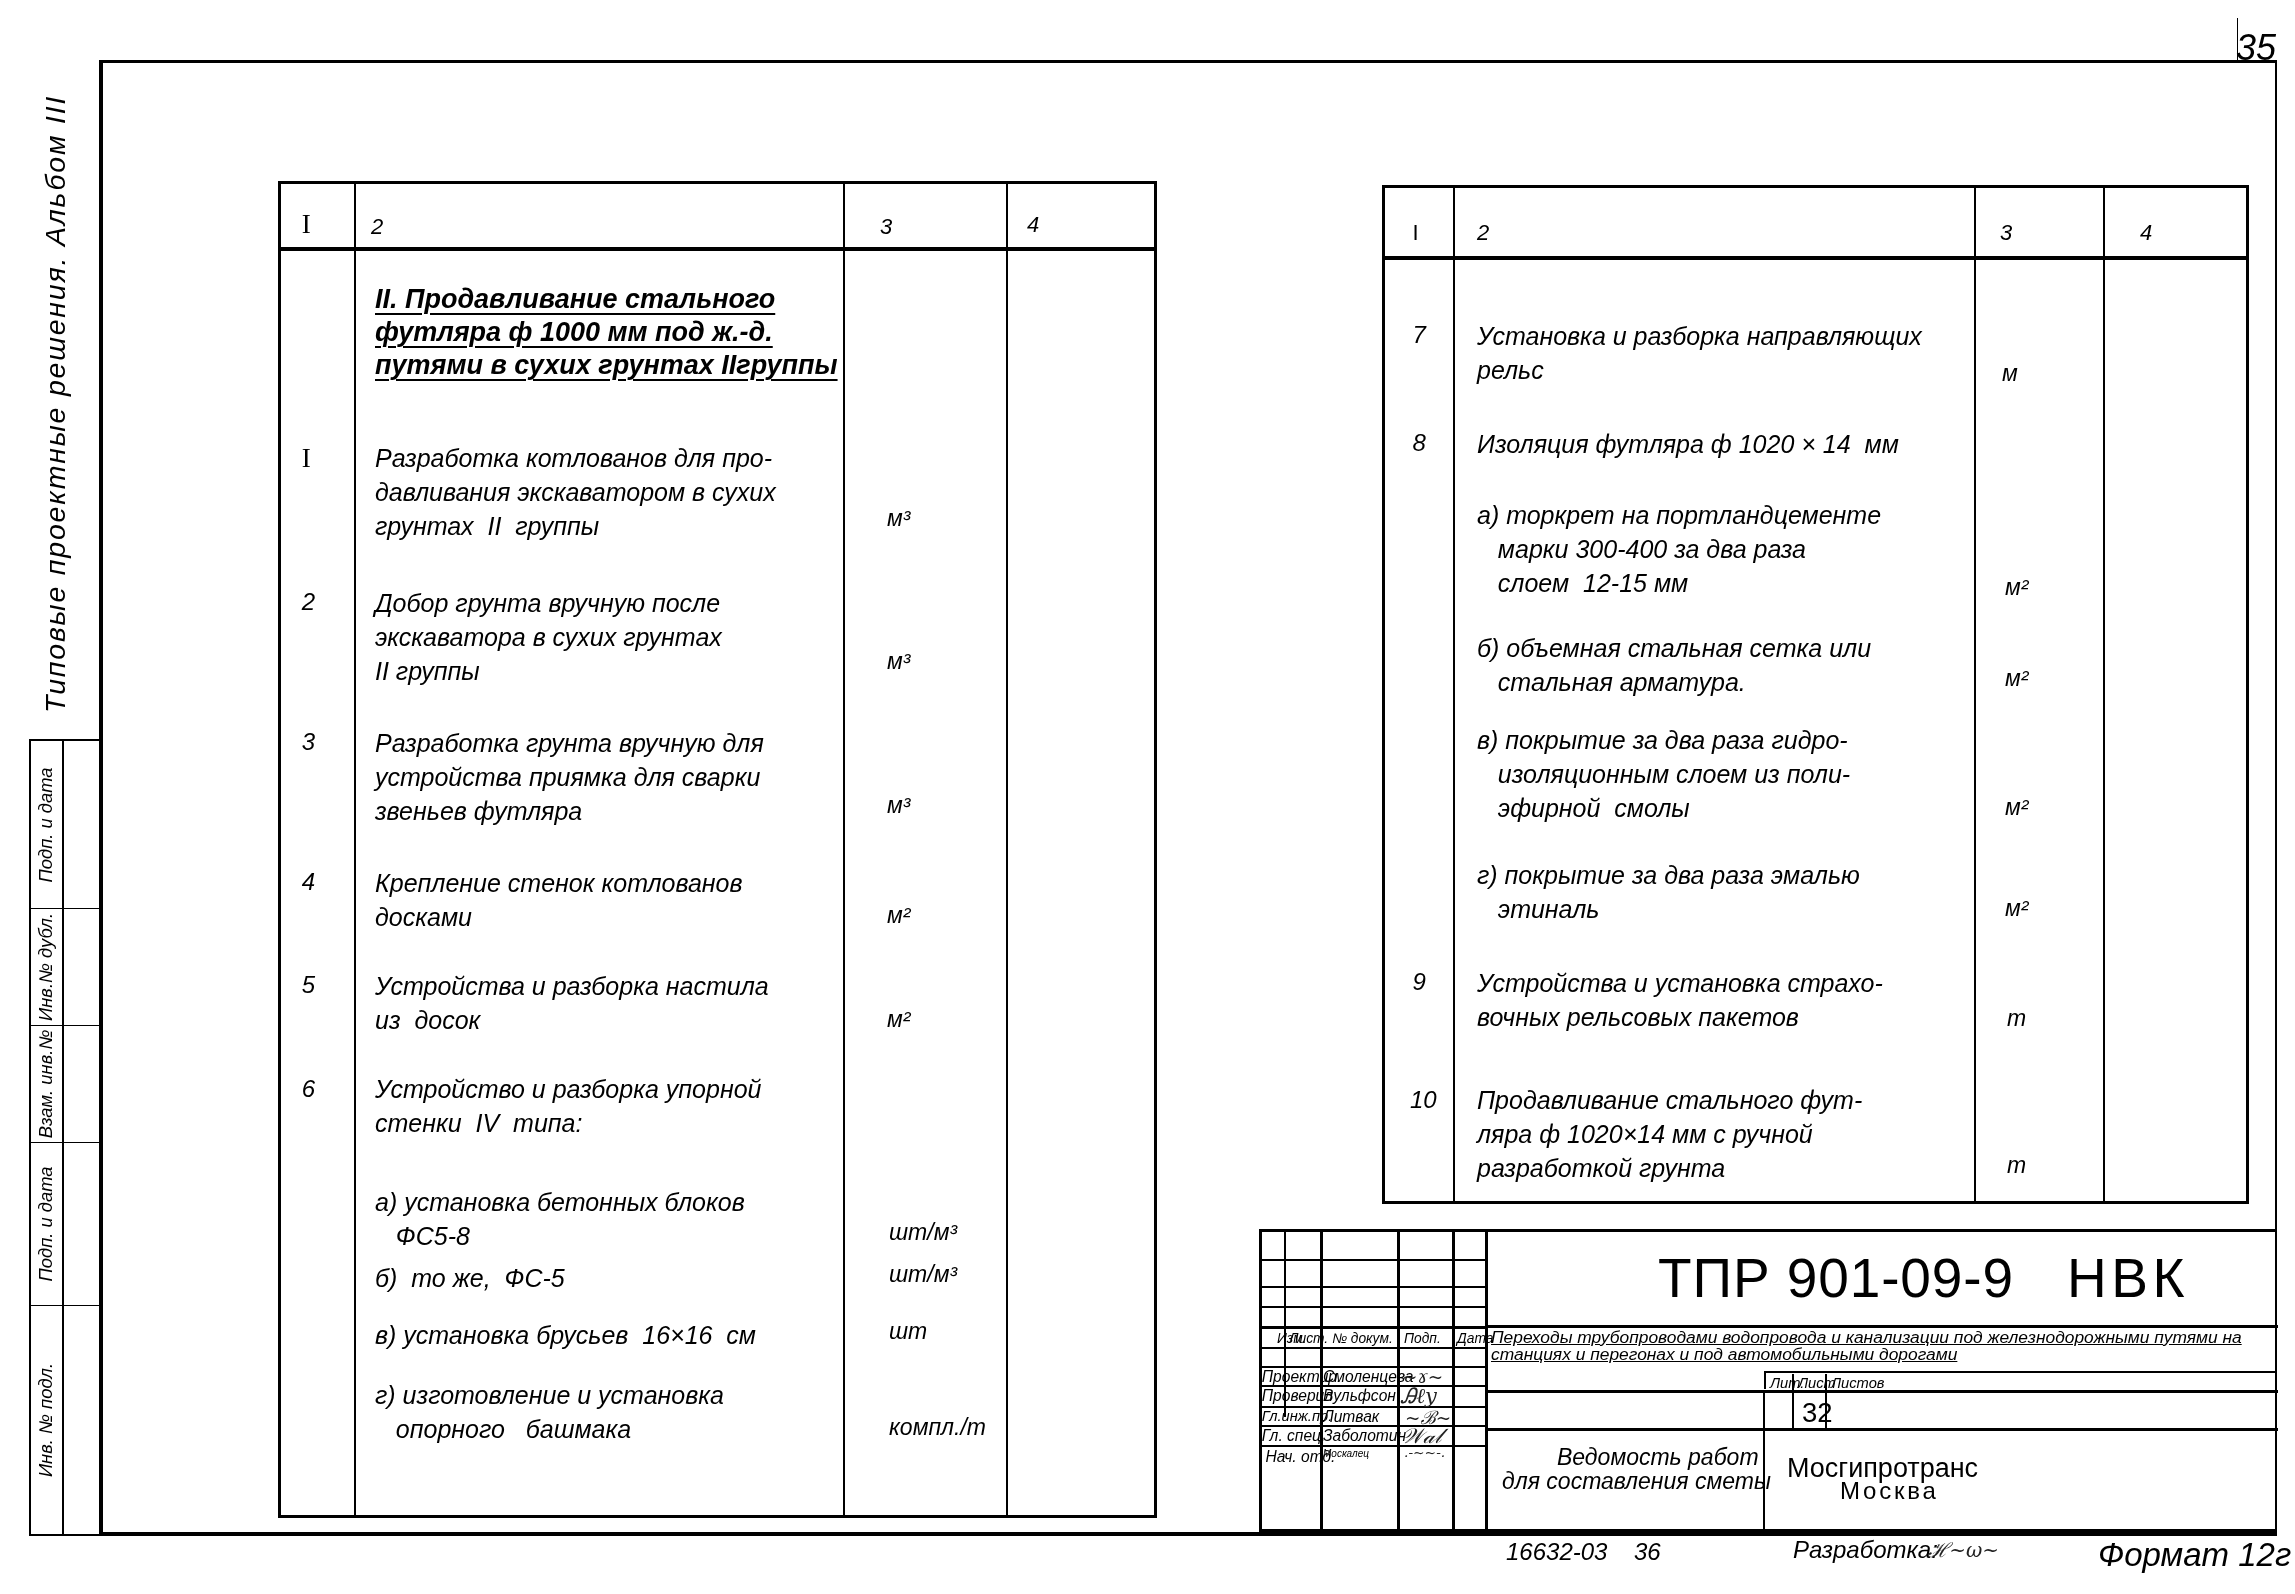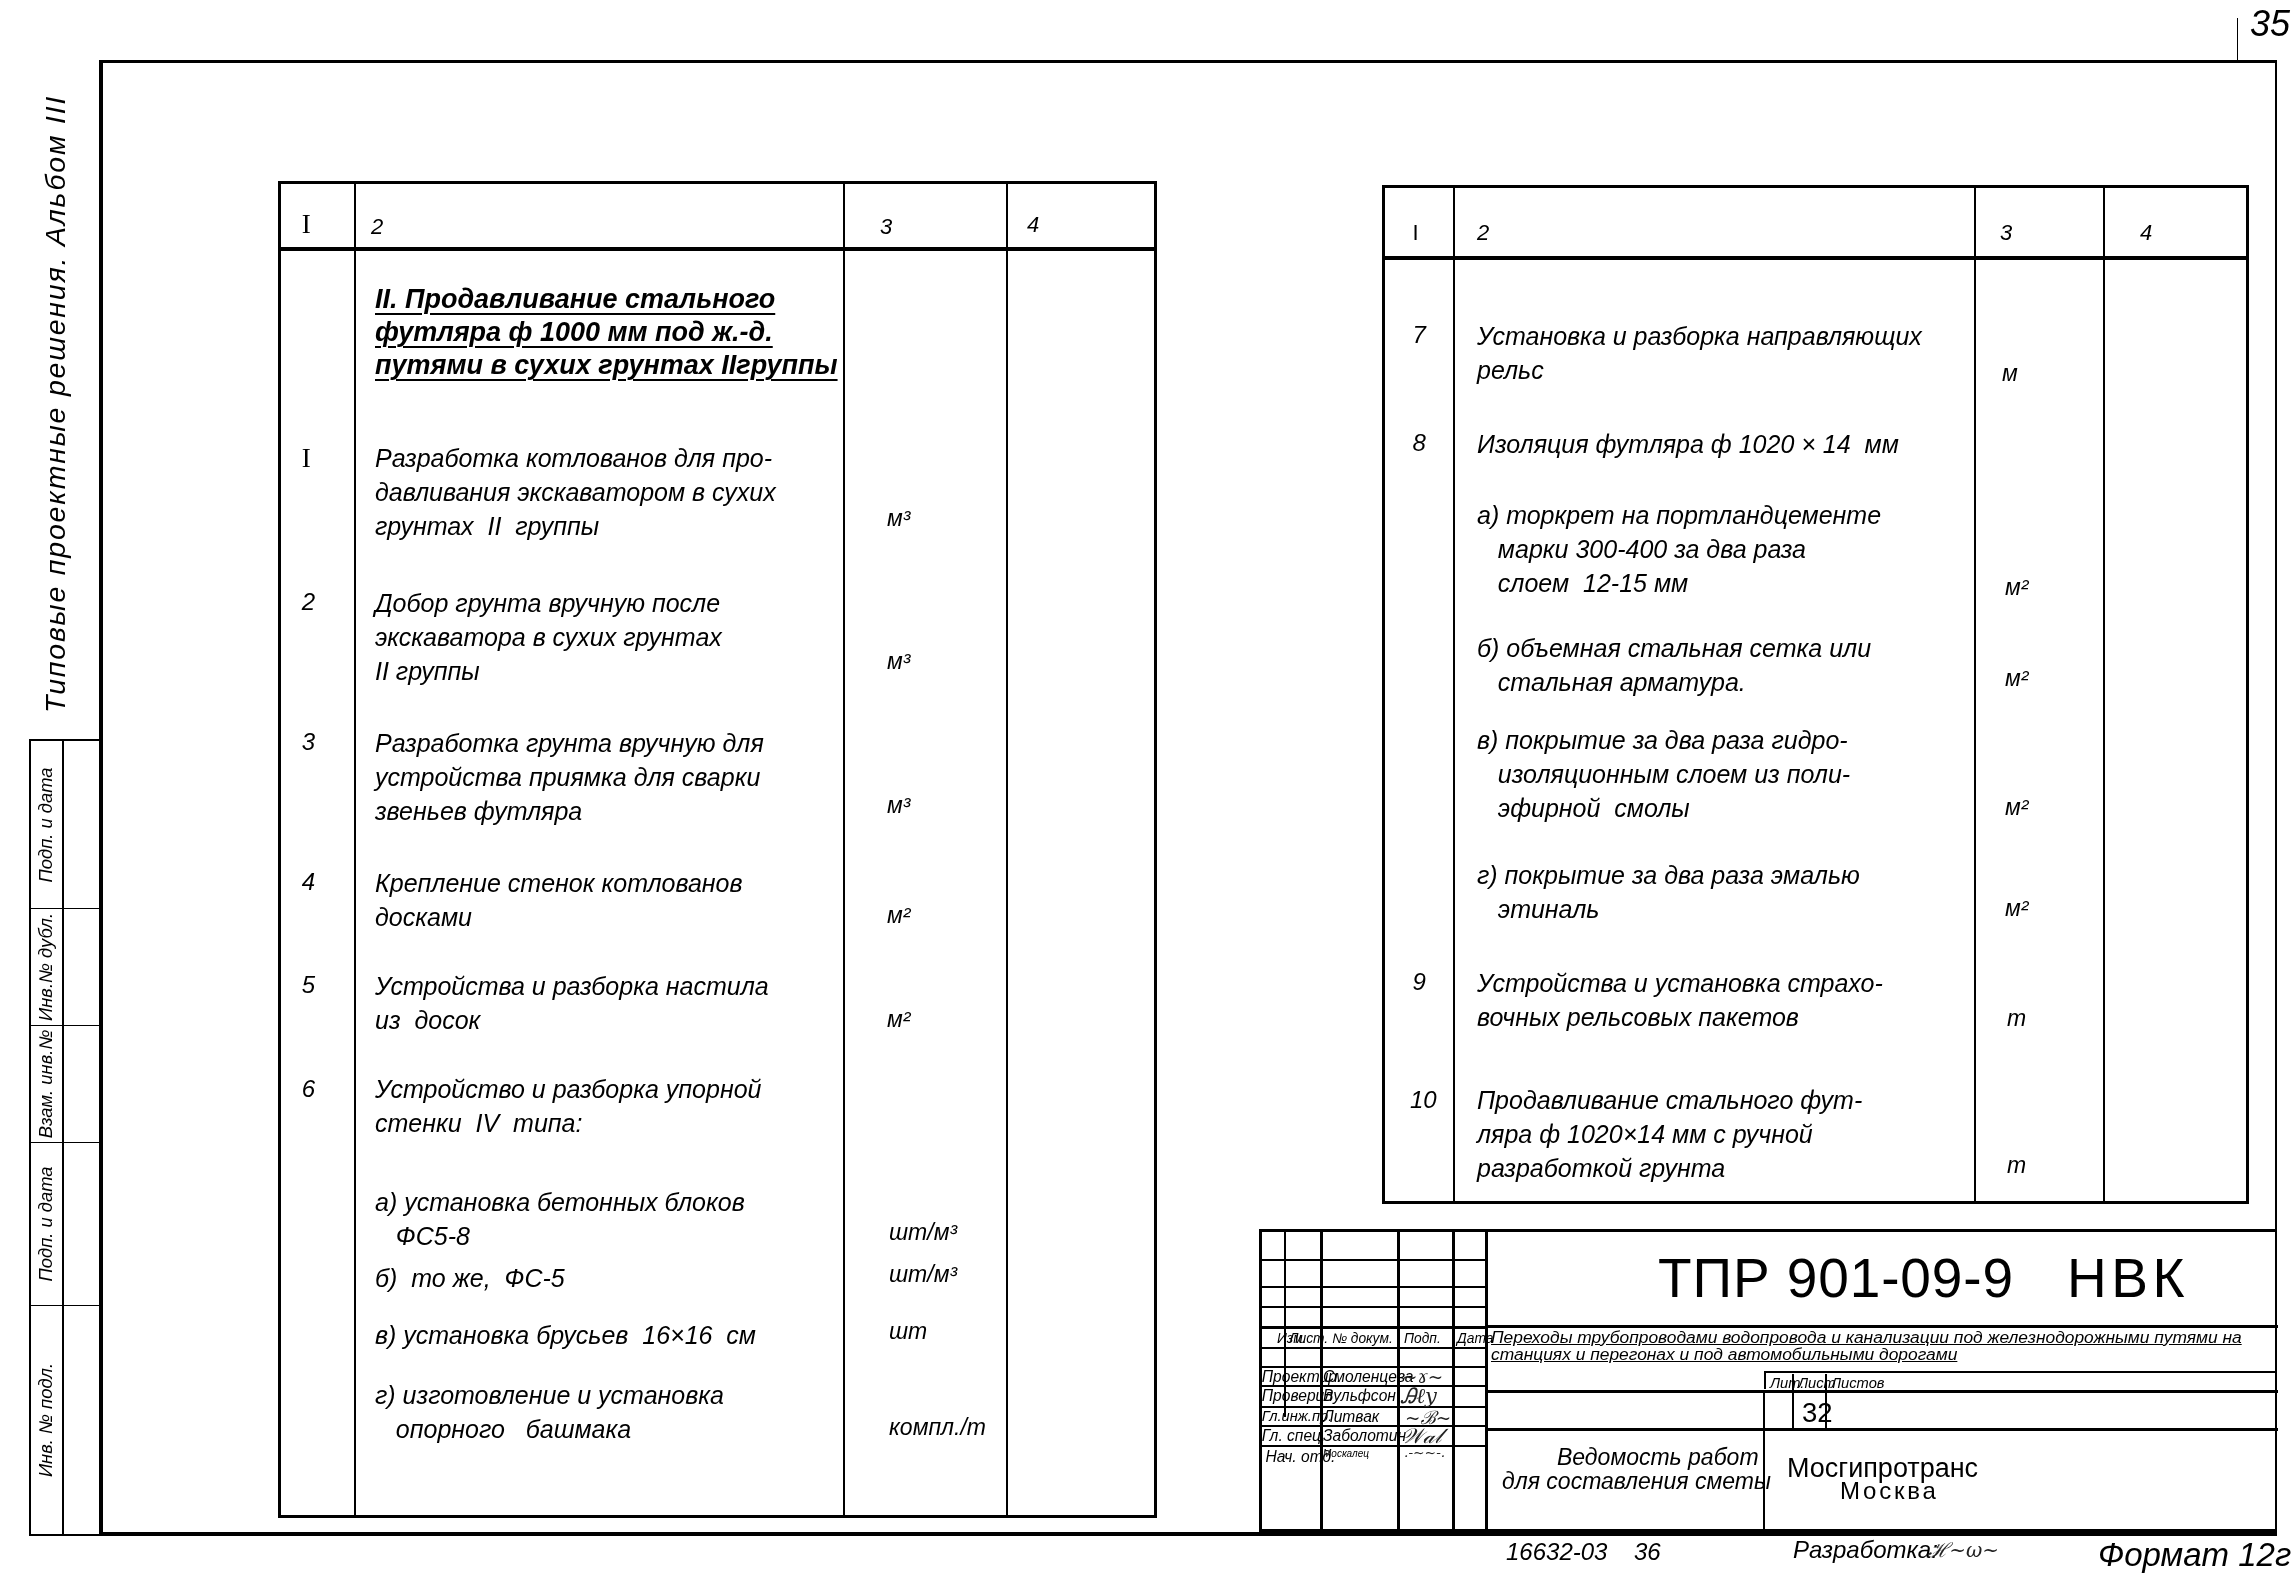--- a/index.html
+++ b/index.html
@@ -13,21 +13,21 @@
   .strip { position:absolute; left:28.5px; top:739px; width:73px; height:797px; box-sizing:border-box;
            border:2.3px solid #000; border-right:none; display:flex; }
   .strip .lbl { width:31px; border-right:2.3px solid #000; display:flex; flex-direction:column; }
   .strip .val { flex:1; display:flex; flex-direction:column; }
   .strip .cell { position:relative; border-bottom:1.8px solid #000; box-sizing:border-box; }
   .strip .cell:last-child { border-bottom:none; }
   .vtext { position:absolute; left:50%; top:50%; transform:translate(-50%,-50%) rotate(-90deg);
            white-space:nowrap; font-size:18.4px; font-style:italic; }
   .album { position:absolute; left:55px; top:404px; transform:translate(-50%,-50%) rotate(-90deg);
            white-space:nowrap; font-size:28.5px; font-style:italic; letter-spacing:1.8px; }
-  .pageno { position:absolute; left:2236px; top:3px; font-size:36px; font-style:italic;margin-left:14px; }
+  .pageno { position:absolute; left:2236px; top:27px; font-size:36px; font-style:italic; }
   .pageno-tick { position:absolute; left:2237px; top:18.4px; width:0.9px; height:42px; background:#000; }
   
   .tbl { position:absolute; border:3.2px solid #000; box-sizing:border-box; }
   .tbl .col { position:absolute; top:0; bottom:0; width:2.3px; background:#000; }
   .tbl .hdr { position:absolute; left:0; right:0; height:3.7px; background:#000; }
   .tbl .h { position:absolute; font-size:22px; font-style:italic; }
   .tx { position:absolute; font-style:italic; font-size:25px; line-height:34px; white-space:pre; }
   .num { position:absolute; font-style:italic; font-size:24px; }
   .unit { position:absolute; font-style:italic; font-size:23px; }
   .title-u { text-decoration:underline; text-underline-offset:4.6px; text-decoration-thickness:2.3px; font-weight:bold; }

